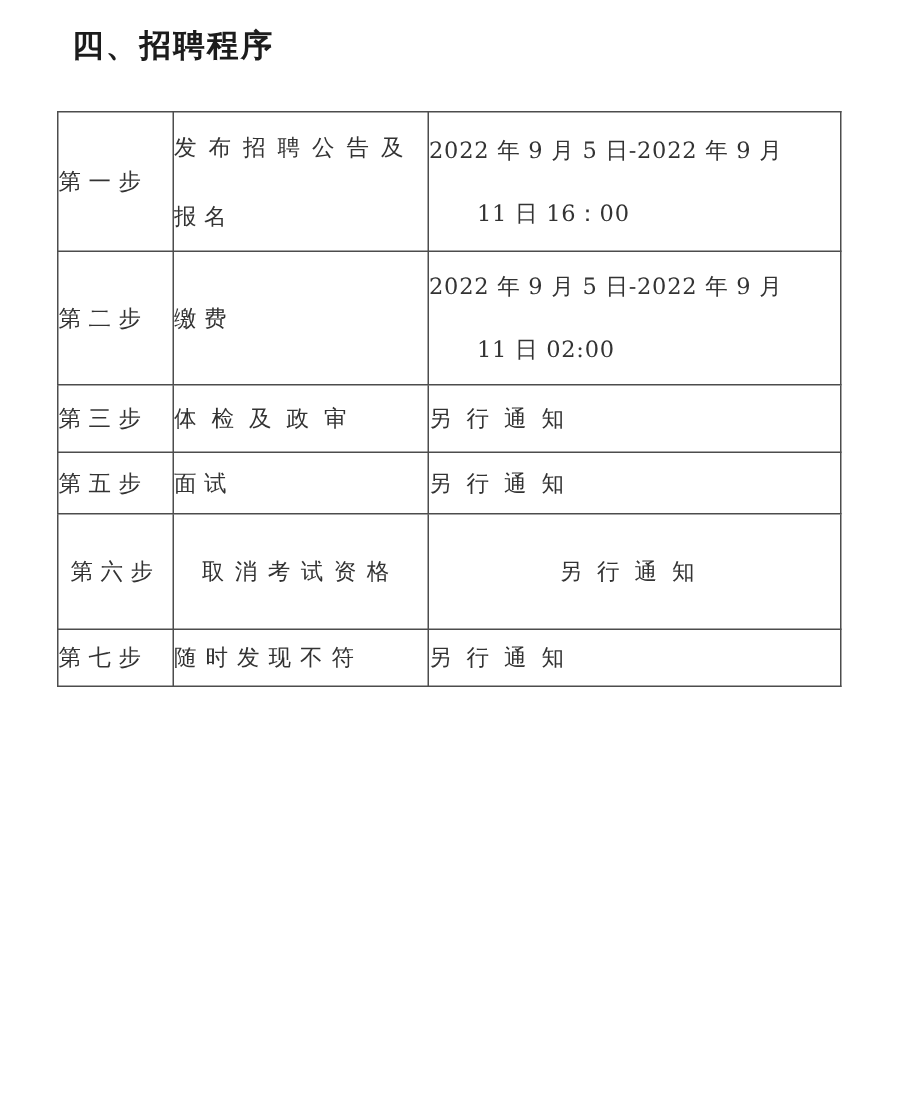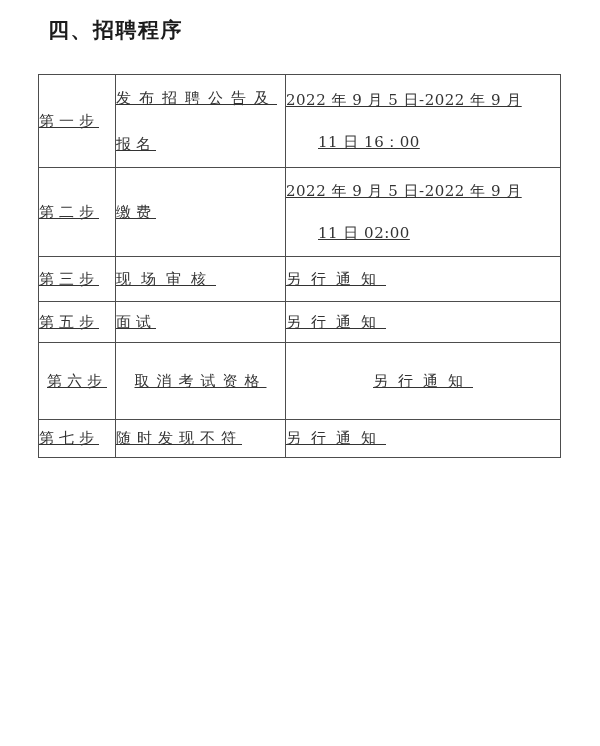--- a/index.html
+++ b/index.html
@@ -23,21 +23,20 @@
     border-collapse:collapse;
     table-layout:fixed;
     width:522px;
     font-size:15px;
   }
   table.proc td{
     border:1.5px solid #4d4d4d;
     vertical-align:middle;
     padding:0;
     overflow:hidden;
-    text-decoration:underline;
   }
   td.c-step{padding-left:6px;letter-spacing:5px;white-space:nowrap;}
   td.c-item{padding-left:7px;letter-spacing:5px;}
   td.c-time{padding-left:7px;letter-spacing:4px;white-space:nowrap;margin-top:48px;}
   .ln{line-height:42px;white-space:nowrap;letter-spacing:0.5px;}
   .ln-indent{padding-left:32px;}
   .item-ln{line-height:46px;white-space:nowrap;}
   .item-spread{letter-spacing:8px;}
   td.c-notes{vertical-align:top;padding:6px 0 0 6px;letter-spacing:3.5px;}
   .note-ln{line-height:43.5px;white-space:nowrap;}
@@ -83,21 +82,21 @@
         <td class="c-step">第二步</td>
         <td class="c-item">缴费</td>
         <td class="c-time" style="letter-spacing:0;">
           <div class="ln">2022 年 9 月 5 日-2022 年 9 月</div>
           <div class="ln ln-indent">11 日 02:00</div>
         </td>
       </tr>
 
       <tr class="r3">
         <td class="c-step">第三步</td>
-        <td class="c-item" style="letter-spacing:10px;">现场审核</td>
+        <td class="c-item" style="letter-spacing:10px;">体检及政审</td>
         <td class="c-time" style="letter-spacing:10px;">另行通知</td>
       </tr>
 
 
       <tr class="r5">
         <td class="c-step">第五步</td>
         <td class="c-item">面试</td>
         <td class="c-time" style="letter-spacing:10px;">另行通知</td>
       </tr>
 

